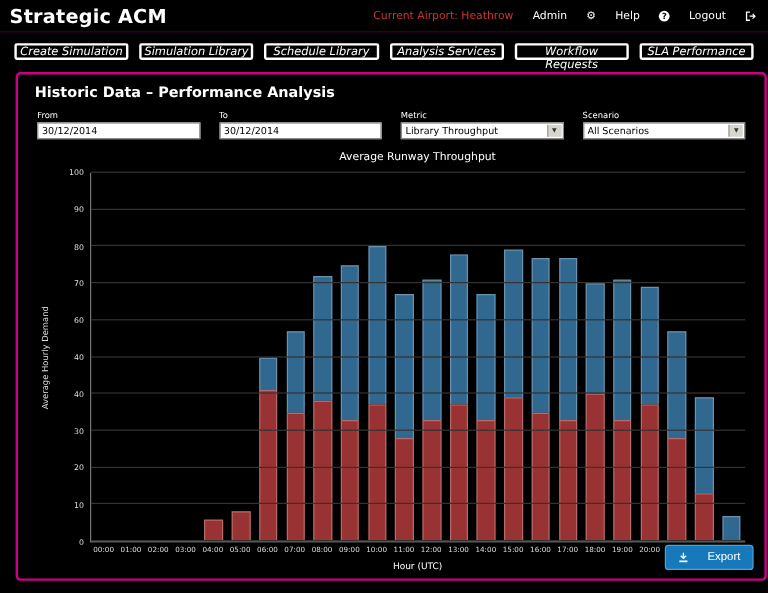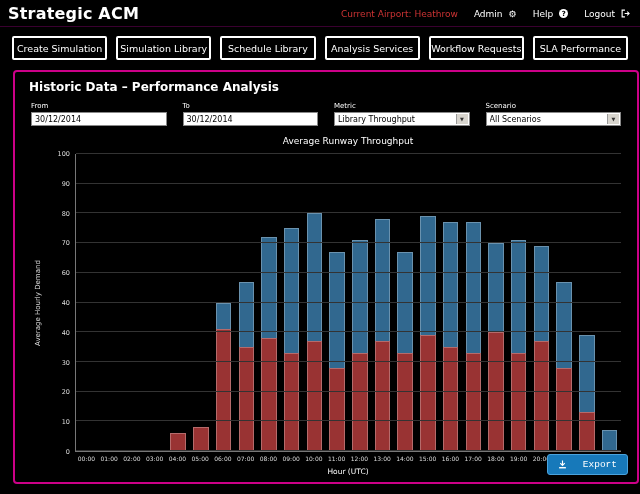--- a/index.html
+++ b/index.html
@@ -6,31 +6,31 @@
   html,body { background:#000; }
   body { font-family:"DejaVu Sans","Liberation Sans",sans-serif; color:#fff; }
   .page { width:640px; height:494px; background:#000; display:flex; flex-direction:column; overflow:hidden;justify-content:space-between; }
 
   
   .top-bar { flex:none; display:flex; justify-content:space-between; align-items:center;
              padding:4px 10px 3px 8px; border-bottom:1px solid #3a0030; }
   .app-title { font-size:16px; font-weight:bold; letter-spacing:0.2px; }
   .top-right { display:flex; align-items:center; gap:16px; font-size:9px; }
   .airport { color:var(--airport-red,#cc3333); cursor:pointer; }
-  .top-link { color:#fff; display:flex; align-items:center; gap:6px; cursor:pointer; }
+  .top-link { color:#fff; display:flex; align-items:center; gap:16px; cursor:pointer; }
   .gear-icon { font-size:9px; }
   .help-icon { display:inline-flex; align-items:center; justify-content:center;
                width:9px; height:9px; border-radius:50%; background:#fff; color:#000;
                font-size:7px; font-weight:bold; }
   .logout-icon svg { display:block; }
 
   
   .nav-row { flex:none; display:flex; gap:9px; padding:9px 12px 8px 12px; }
-  .nav-btn { flex:1; height:24px; background:#000; color:#fff; border:2px solid #fff;
-             border-radius:2px; font-size:9.5px; font-family:inherit; cursor:pointer; }
+  .nav-btn { flex:1; height:14px; background:#000; color:#fff; border:2px solid #fff;
+             border-radius:2px; font-size:9.5px; font-family:inherit; cursor:pointer;font-style:italic; }
 
   
   .panel { flex:1; min-height:0; margin:2px 1px 10px 13px; border:2px solid var(--accent,#cc0088);
            border-radius:4px; padding:8px 12px 6px 12px; position:relative;
            display:flex; flex-direction:column; }
   .panel-title { font-size:12px; font-weight:bold; margin:0 0 8px 2px; }
 
   .filters { display:flex; gap:16px; margin:0 4px 10px 4px; }
   .field { flex:1; display:flex; flex-direction:column; gap:2px; }
   .field label { font-size:7px; color:#fff; }
@@ -65,21 +65,21 @@
   .x-axis-label { grid-column:3; grid-row:3; text-align:center; font-size:7.5px; color:#fff; padding-top:5px; }
   .legend { grid-column:3; grid-row:4; display:flex; justify-content:center; gap:18px; padding:6px 0 2px 0; }
   .legend-item { display:flex; align-items:center; gap:3px; cursor:pointer; }
   .legend-checkbox { width:6px; height:6px; background:#e8e8e8; border:1px solid #999; }
   .legend-swatch { width:7px; height:7px; border:1px solid #bbb; }
   .legend-label { font-size:6.5px; color:#fff; }
 
   
   .export-btn { position:absolute; right:9px; bottom:7px; display:flex; align-items:center; gap:16px;
                 background:var(--export-blue,#1779ba); border:1px solid #4aa3dd; border-radius:3px;
-                color:#fff; font-size:9.5px; font-family:Liberation Mono, monospace; padding:4px 10px; cursor:pointer; }
+                color:#fff; font-size:9.5px; font-family:Liberation Sans, sans-serif; padding:4px 10px; cursor:pointer; }
   .export-btn svg { display:block; }
 </style>
 </head>
 <body>
 
 <div class="page">
 
   <header class="top-bar">
     <div class="app-title">Strategic ACM</div>
     <div class="top-right">

